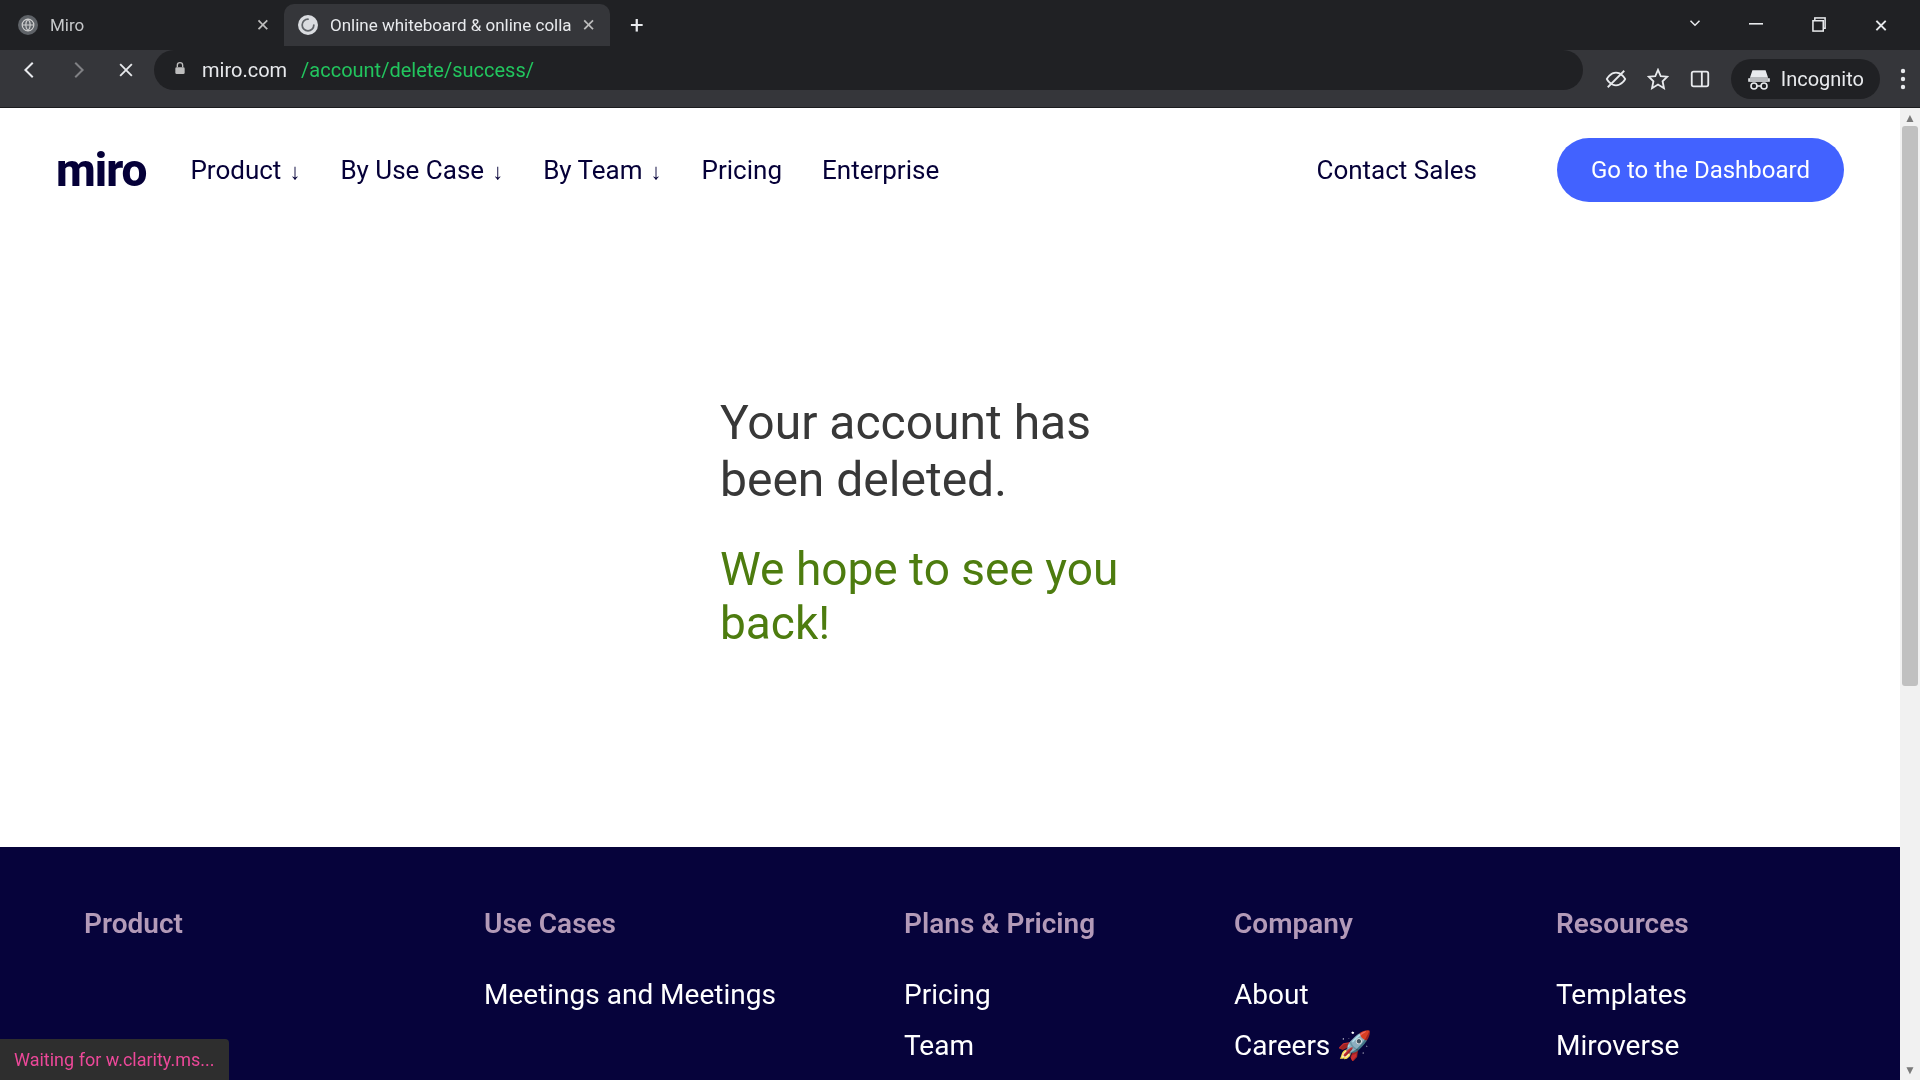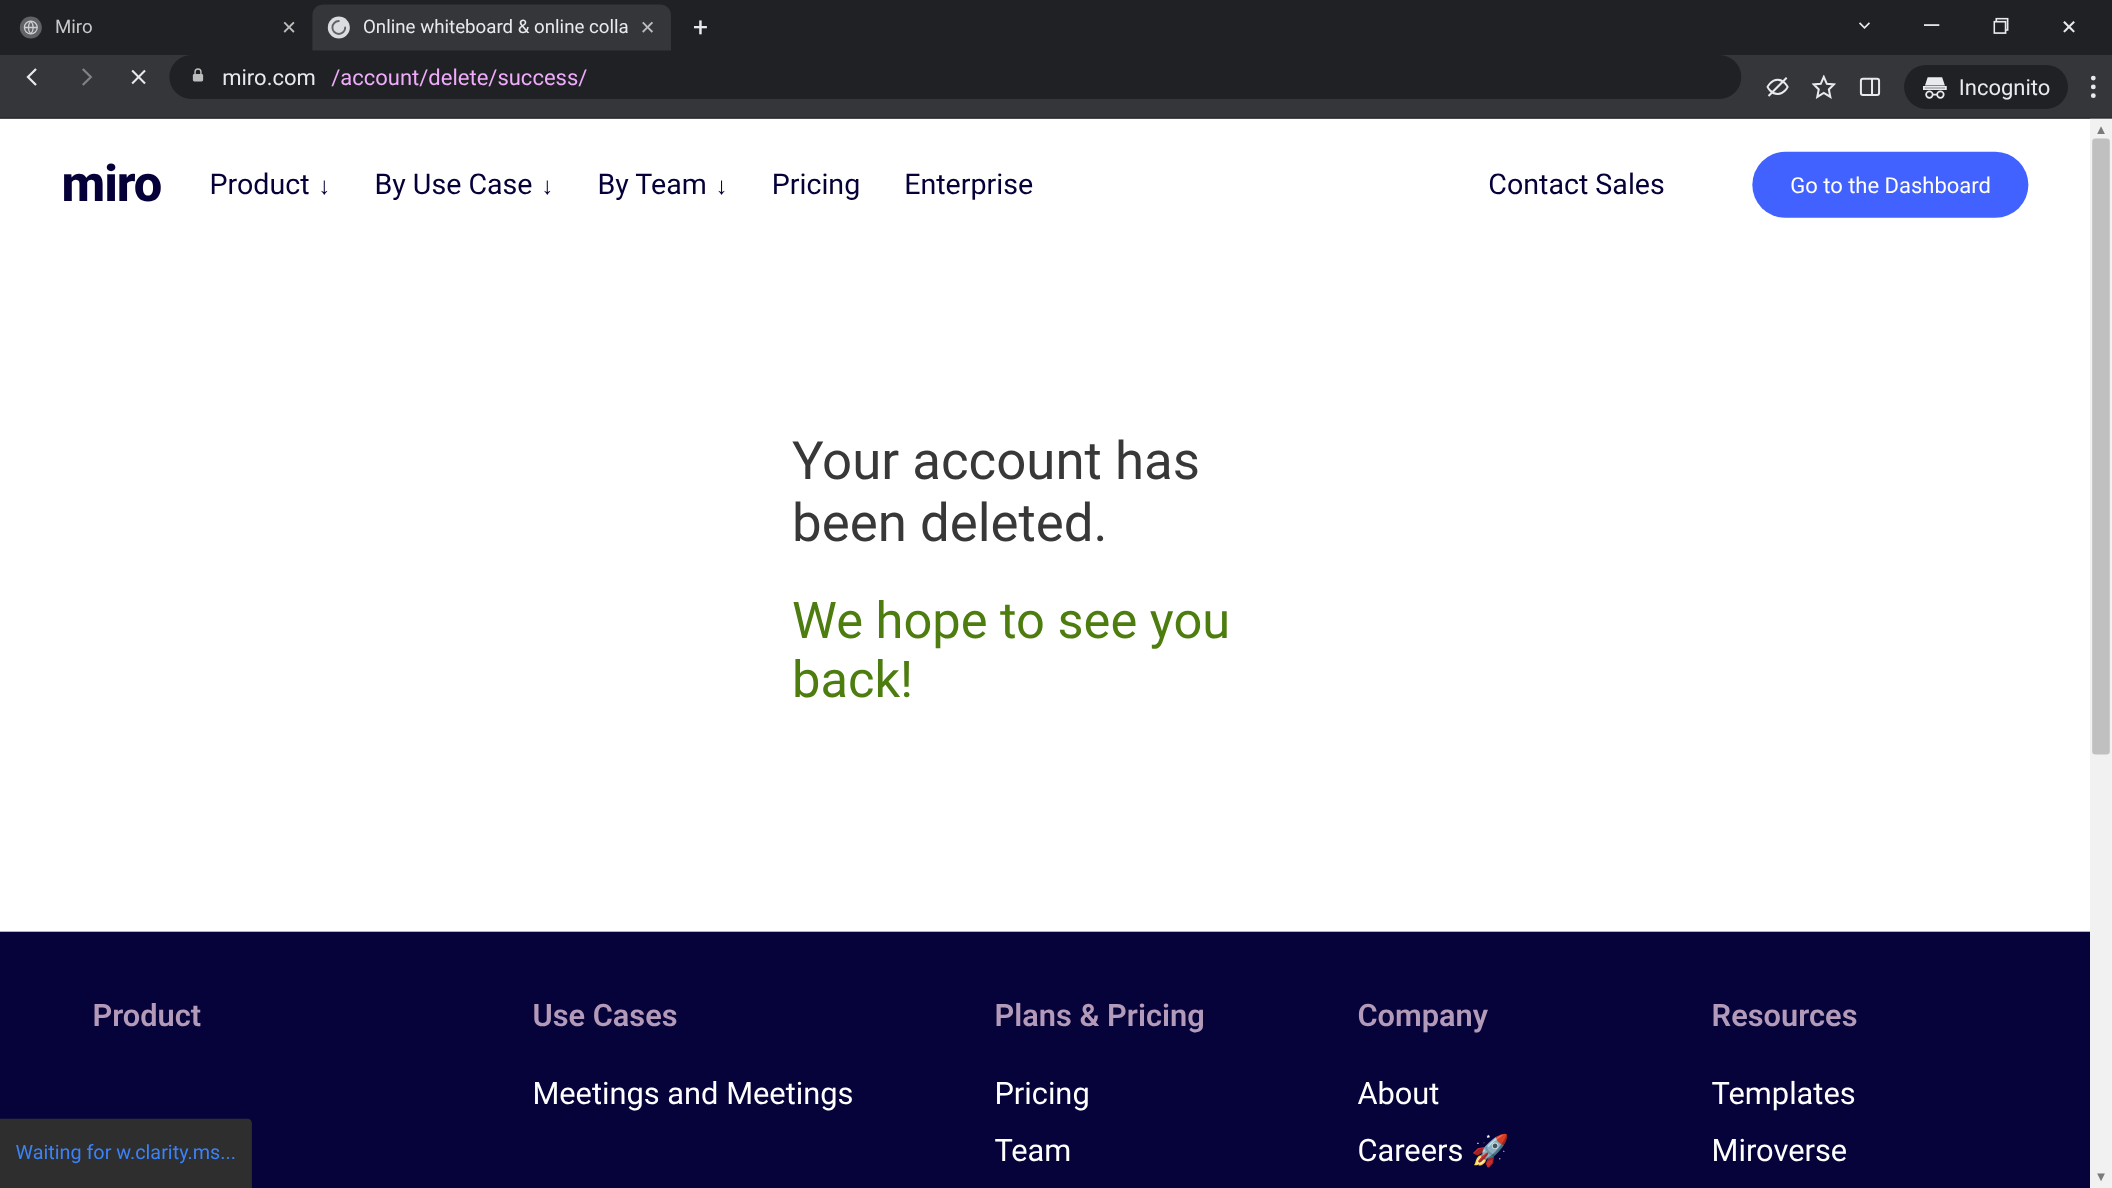--- a/index.html
+++ b/index.html
@@ -81,21 +81,21 @@
     background: #202124;
     border-radius: 20px;
     display: flex;
     align-items: center;
     padding: 0 18px;
     gap: 14px;
     font-size: 20px;
     color: #e8eaed;
   }
   .omnibox .lock { font-size: 17px; color: #bdbdbd; }
-  .omnibox .path-dim { color: #f0abfc; }
+  .omnibox .path-dim { color: #22c55e; }
   .right-icons {
     display: flex; align-items: center; gap: 20px; padding: 0 4px 0 14px;
     color: #e8eaed;
   }
   .incog-pill {
     display: flex; align-items: center; gap: 10px;
     background: #202124; border-radius: 22px; height: 40px; padding: 0 16px;
     font-size: 20px;
   }
   .icon-btn svg { display: block; }
@@ -152,21 +152,21 @@
     font-size: 26px;
     color: #050038;
     display: flex; align-items: baseline; gap: 8px;
   }
   .nav-item .chev { font-size: 22px; }
   .header-spacer { flex: 1; }
   .contact-sales { font-size: 26px; color: #050038; }
   .cta-button {
     background: #4262ff;
     color: #ffffff;
-    font-size: 20px;
+    font-size: 24px;
     padding: 18px 34px;
     border-radius: 36px;
     margin-left: 36px;
   }
 
   
   .main-area {
     flex: 1;
     padding: 150px 0 0 0;
   }
@@ -204,23 +204,23 @@
     text-decoration: none;
     margin-bottom: 18px;
   }
 
   
   .status-bar {
     position: absolute;
     bottom: 0;
     left: 0;
     background: #2e2e2e;
-    color: #3b82f6;
+    color: #ec4899;
     font-size: 18px;
-    padding: 21px 14px;
+    padding: 10px 14px;
     border-top-right-radius: 4px;
     z-index: 50;
   }
 
 </style>
 </head>
 <body>
 
 <div class="window-chrome">
 

